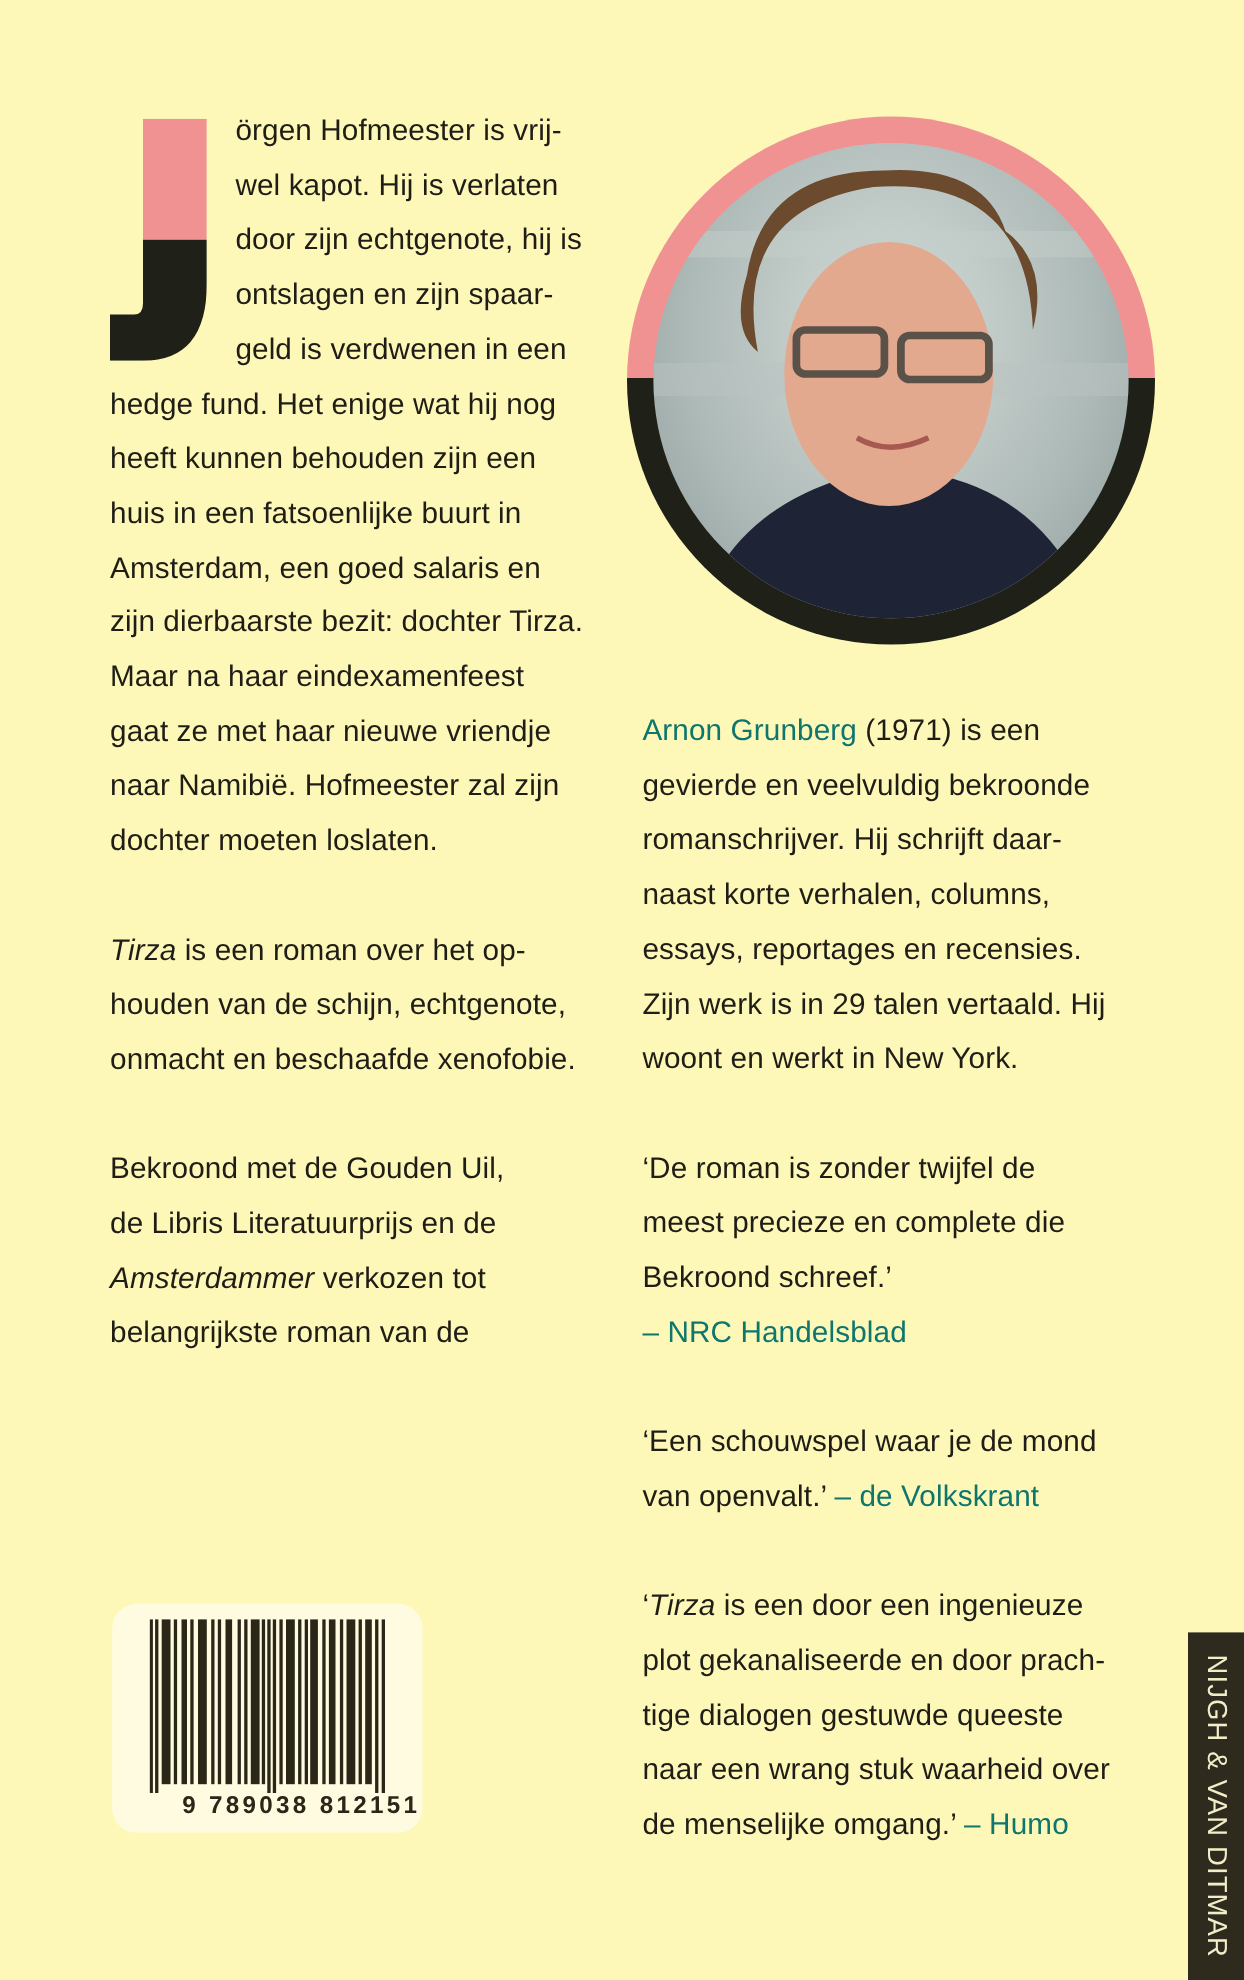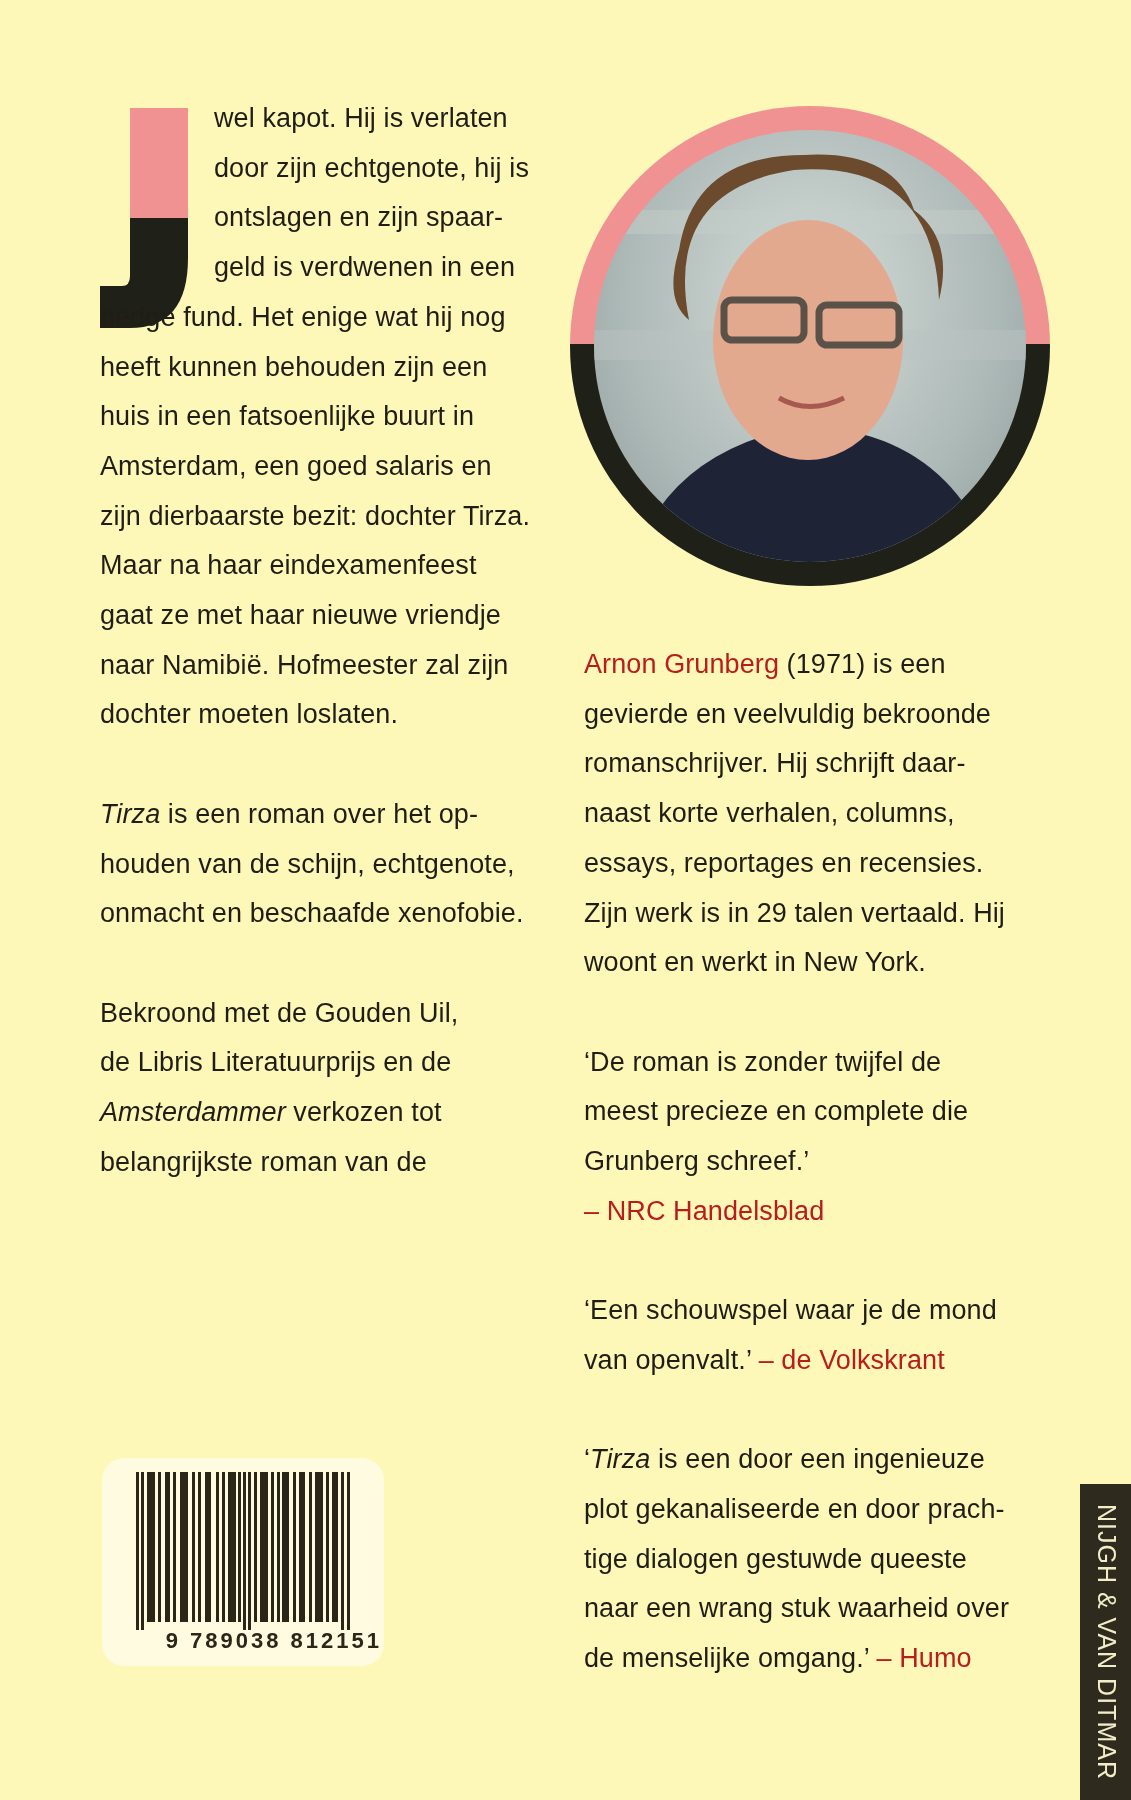--- a/index.html
+++ b/index.html
@@ -8,21 +8,21 @@
       background: #fdf8b8;
       position: relative;
       font-family: "Liberation Sans", "DejaVu Sans", sans-serif;
       color: #1f1d16;
     }
     .col { position: absolute; font-size: 27px; line-height: 49.7px; letter-spacing: 0.1px; }
     .col p { margin: 0; }
     .left { left: 100px; top: 94px; width: 460px; }
     .right { left: 584px; top: 640px; width: 480px; }
     .gap { height: 49.7px; }
-    .red { color: #b91c1c; }
+    .red { color: #0f766e; }
     i { font-style: italic; margin-top: 32px; }
 
     .dropcap {
       position: absolute; left: 100px; top: 108px; width: 88px; height: 220px;
     }
     .indent { padding-left: 114px; }
 
     .portrait {
       position: absolute; left: 570px; top: 106px; width: 480px; height: 480px;
       border-radius: 50%; overflow: hidden;
@@ -56,20 +56,21 @@
 </head>
 <body>
 
 <svg class="dropcap" viewBox="0 0 88 220">
   <rect x="30" y="0" width="58" height="110" fill="#f09292"></rect>
   <path d="M30 110 H88 V150 Q88 220 30 220 H0 V178 H22 Q30 178 30 168 Z" fill="#1f2119"></path>
 </svg>
 
 <div class="col left">
   <div>
+    <p class="indent">örgen Hofmeester is vrij-</p>
     <p class="indent">wel kapot. Hij is verlaten</p>
     <p class="indent">door zijn echtgenote, hij is</p>
     <p class="indent">ontslagen en zijn spaar-</p>
     <p class="indent">geld is verdwenen in een</p>
     <p>hedge fund. Het enige wat hij nog</p>
     <p>heeft kunnen behouden zijn een</p>
     <p>huis in een fatsoenlijke buurt in</p>
     <p>Amsterdam, een goed salaris en</p>
     <p>zijn dierbaarste bezit: dochter Tirza.</p>
     <p>Maar na haar eindexamenfeest</p>
@@ -114,21 +115,21 @@
     <p>romanschrijver. Hij schrijft daar-</p>
     <p>naast korte verhalen, columns,</p>
     <p>essays, reportages en recensies.</p>
     <p>Zijn werk is in 29 talen vertaald. Hij</p>
     <p>woont en werkt in New York.</p>
   </div>
   <div class="gap"></div>
   <div>
     <p>‘De roman is zonder twijfel de</p>
     <p>meest precieze en complete die</p>
-    <p>Grunberg schreef.’</p>
+    <p>Bekroond schreef.’</p>
     <p class="red">– NRC Handelsblad</p>
   </div>
   <div class="gap"></div>
   <div>
     <p>‘Een schouwspel waar je de mond</p>
     <p><span>van openvalt.’ </span><span class="red">– de Volkskrant</span></p>
   </div>
   <div class="gap"></div>
   <div>
     <p><span>‘</span><i>Tirza</i><span> is een door een ingenieuze</span></p>

